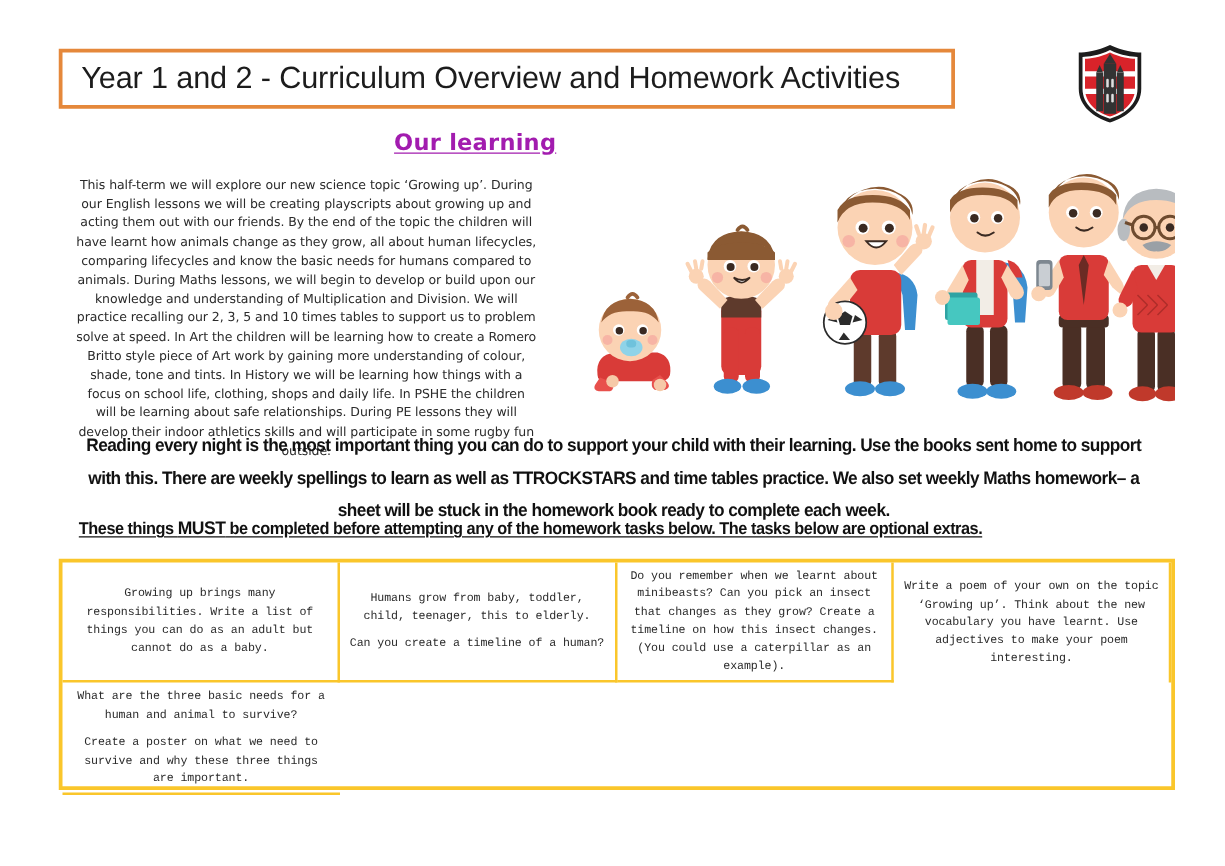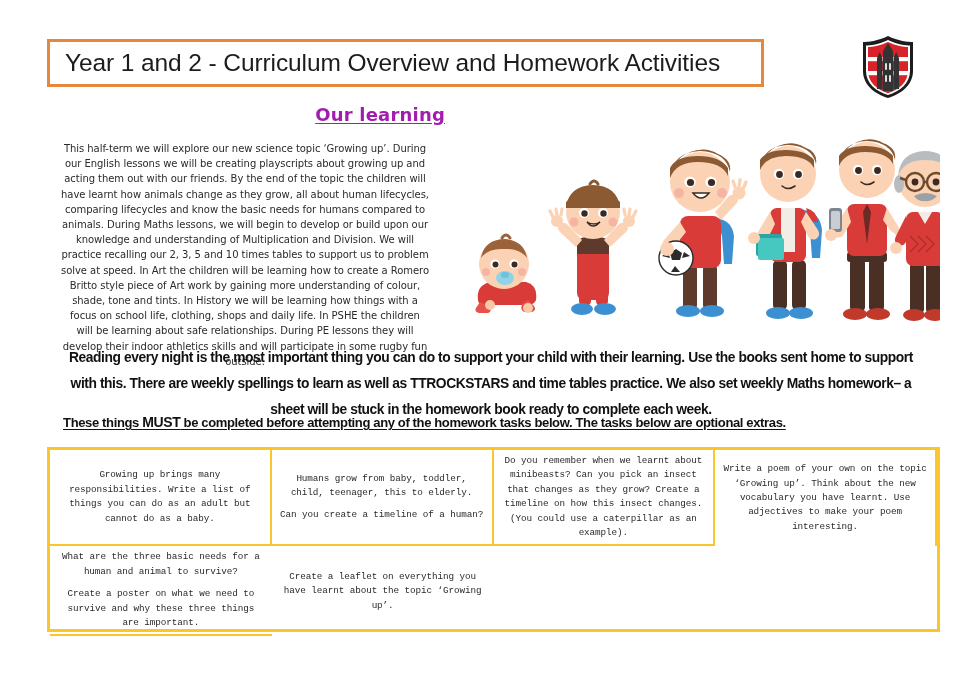--- a/index.html
+++ b/index.html
@@ -438,18 +438,15 @@
       <p class="cell-text">Write a poem of your own on the topic ‘Growing up’. Think about the new vocabulary you have learnt. Use adjectives to make your poem interesting.</p>
     </div>
 
     <div class="cell col-last">
       <p class="cell-text">
         <span>What are the three basic needs for a human and animal to survive?</span>
         <span class="gap"></span>
         <span>Create a poster on what we need to survive and why these three things are important.</span>
       </p>
     </div>
-    <div class="cell col-last row-last">
-      <p class="cell-text">Create a leaflet on everything you have learnt about the topic ‘Growing up’.</p>
-    </div>
   </div>
 
 </div>
 
 </body></html>

